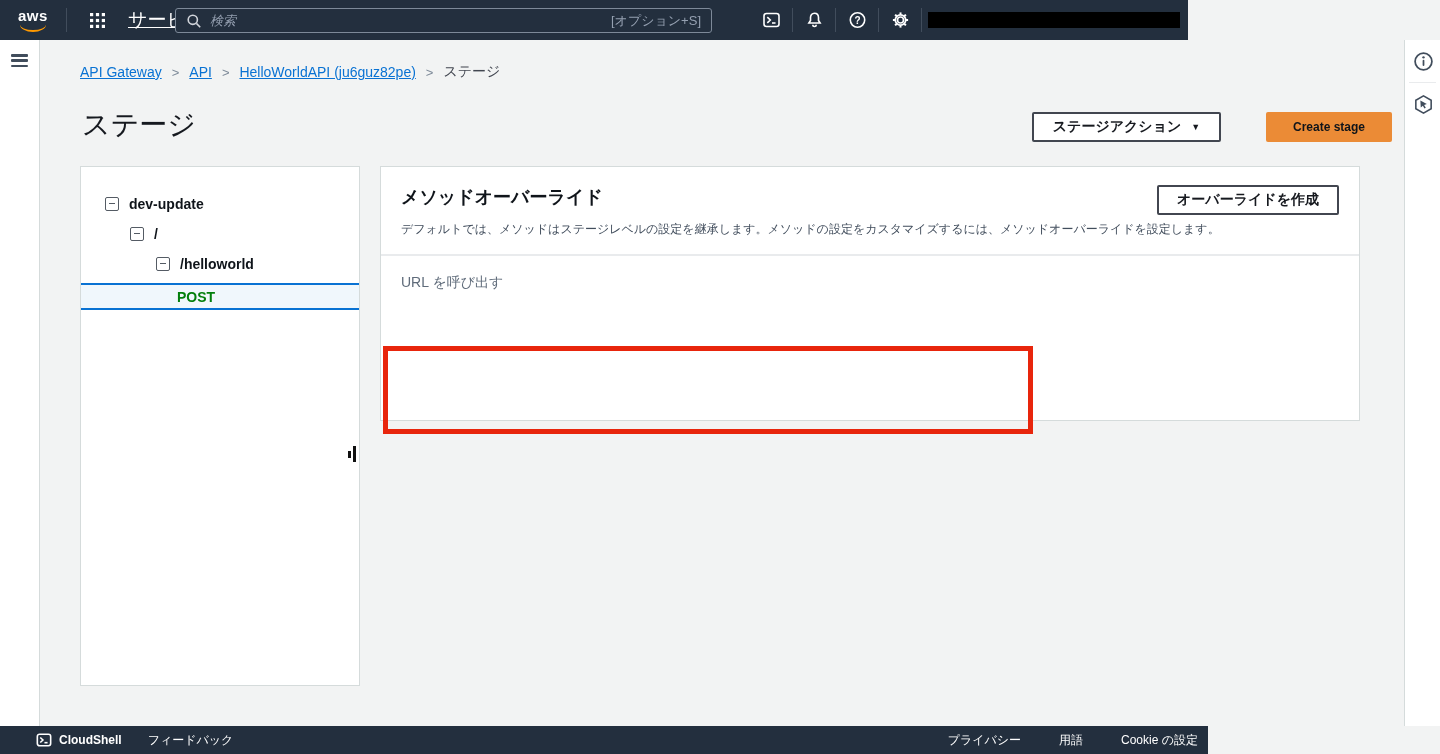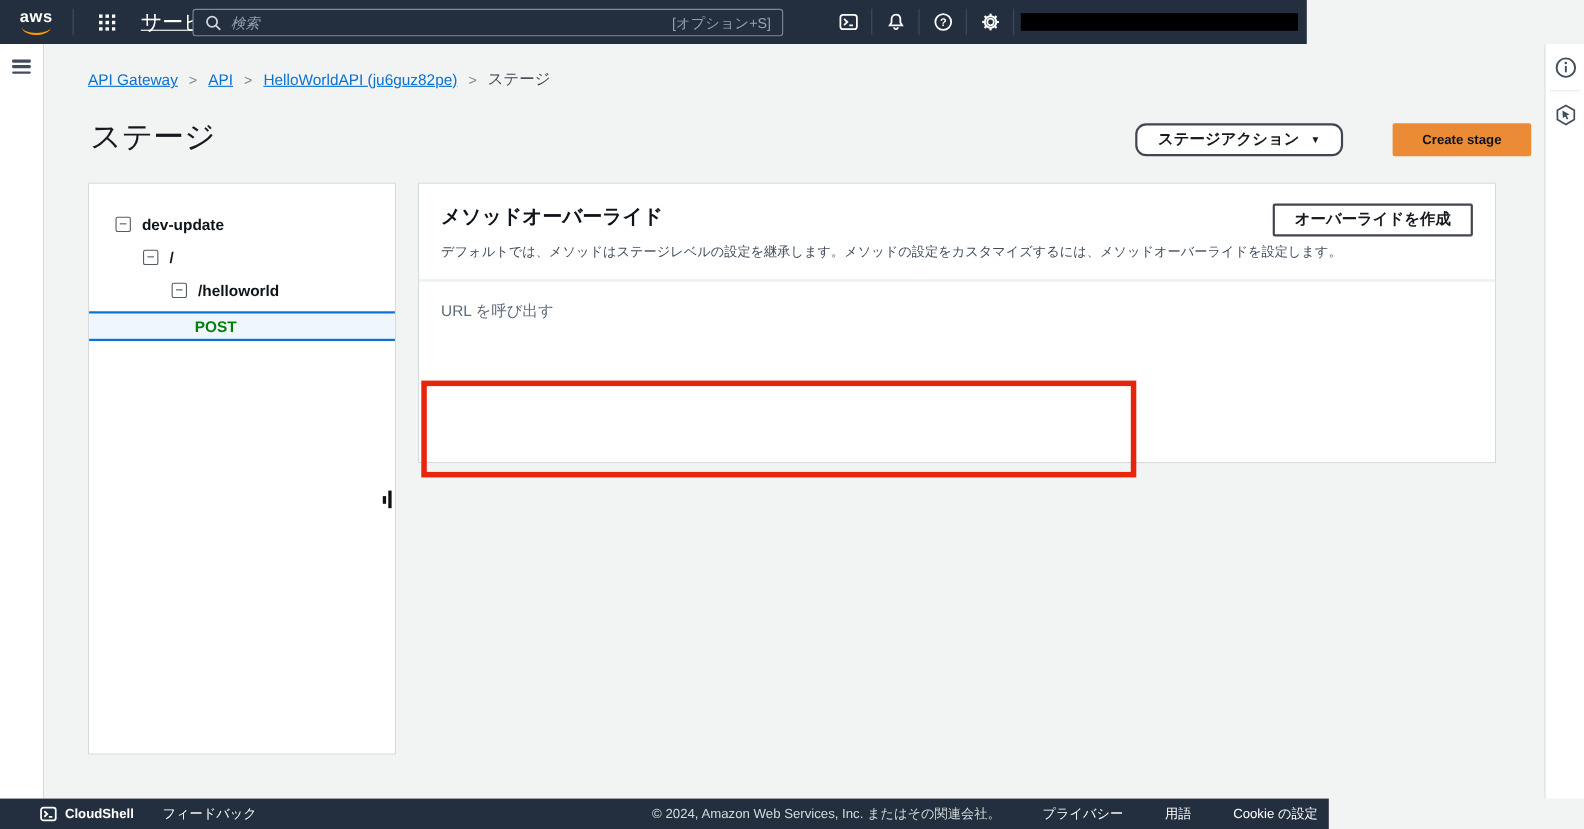--- a/index.html
+++ b/index.html
@@ -58,21 +58,21 @@
   .breadcrumb { position:absolute; left:80px; top:63px; display:flex; align-items:center; gap:10px; font-size:14px; }
   .crumb-link { color:#0972d3; text-decoration:underline; cursor:pointer; }
   .crumb-sep { color:#7d8998; font-size:13px; }
   .crumb-current { color:#424650; }
   .page-title { position:absolute; left:82px; top:106px; font-size:28px; font-weight:400; color:#16191f; }
   .btn-secondary {
     height:30px; border:2px solid #424650; border-radius:2px; background:#fff;
     color:#16191f; font-weight:bold; font-size:14px; font-family:inherit;
     display:inline-flex; align-items:center; justify-content:center; gap:10px; cursor:pointer; padding:0 18px;
   }
-  .stage-actions { position:absolute; left:1032px; top:112px; width:189px;border-radius:10px; }
+  .stage-actions { position:absolute; left:1032px; top:112px; width:189px; }
   .caret { font-size:9px; color:#16191f; }
   .btn-primary {
     position:absolute; left:1234px; top:112px; width:126px; height:30px;
     background:#eb8b36; border:none; border-radius:2px; color:#0f141a;
     font-weight:bold; font-size:12px; font-family:inherit; cursor:pointer;margin-left:32px;
   }
 
   
   .tree-panel {
     position:absolute; left:80px; top:166px; width:280px; height:520px;
@@ -296,18 +296,17 @@
           <rect x="1.5" y="2.5" width="15" height="13" rx="2.5"></rect>
           <polyline points="4.8,6.2 7.8,9 4.8,11.8"></polyline>
             <line x1="9.5" y1="12" x2="13" y2="12"></line>
         </svg>
       </span>
       <span>CloudShell</span>
     </div>
     <span class="footer-link">フィードバック</span>
   </div>
   <div class="footer-right">
-    <span class="footer-copy">© 2024, Amazon Web Services, Inc. またはその関連会社。</span>
     <span class="footer-link">プライバシー</span>
     <span class="footer-link">用語</span>
     <span class="footer-link">Cookie の設定</span>
   </div>
 </div>
 
 </body></html>

